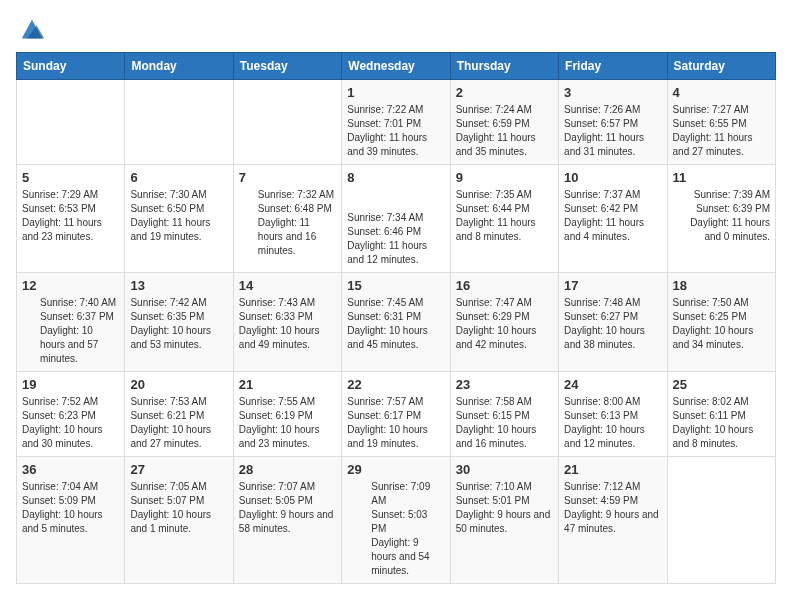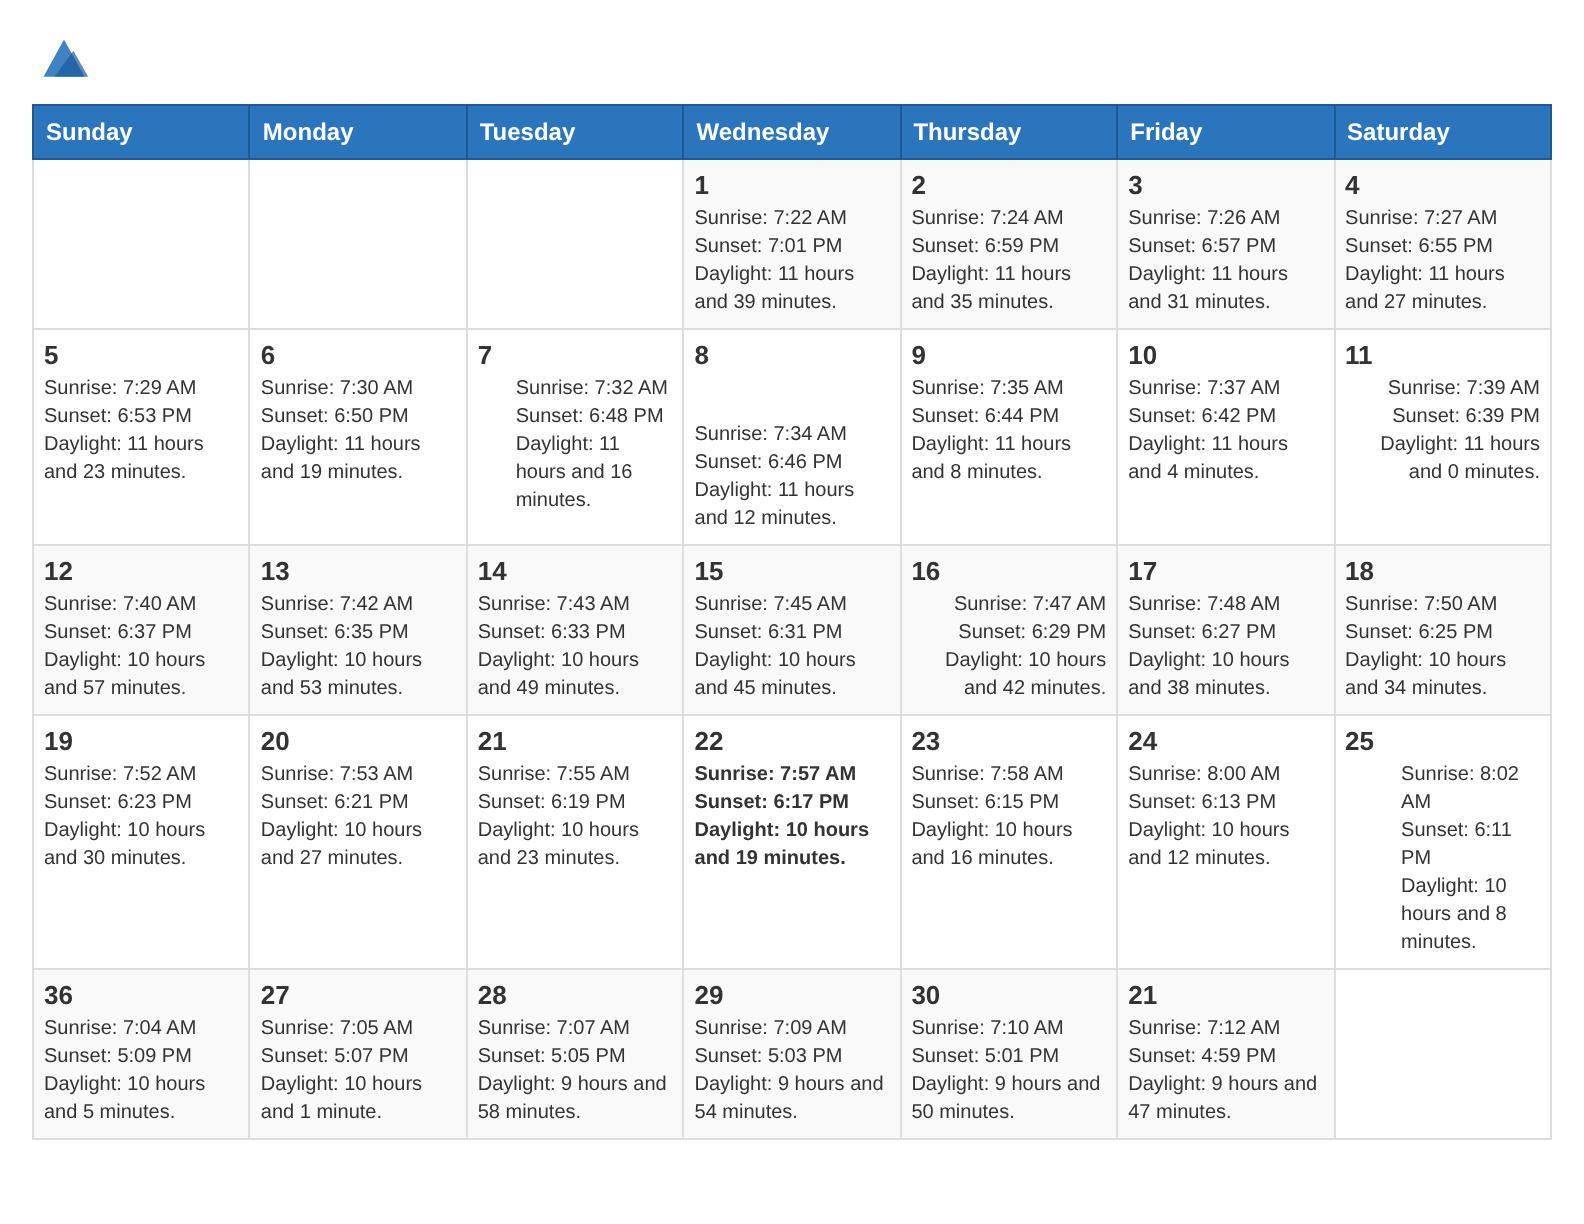--- a/index.html
+++ b/index.html
@@ -193,21 +193,21 @@
         <td>
           <span class="day-number">11</span>
           <div class="day-info" style="white-space: pre-line; text-align: right;">Sunrise: 7:39 AM
 Sunset: 6:39 PM
 Daylight: 11 hours and 0 minutes.</div>
         </td>
       </tr>
       <tr>
         <td>
           <span class="day-number">12</span>
-          <div class="day-info" style="white-space: pre-line;">Sunrise: 7:40 AM
+          <div class="day-info" style="white-space: pre-line; margin-left: 18px;">Sunrise: 7:40 AM
 Sunset: 6:37 PM
 Daylight: 10 hours and 57 minutes.</div>
         </td>
         <td>
           <span class="day-number">13</span>
           <div class="day-info" style="white-space: pre-line;">Sunrise: 7:42 AM
 Sunset: 6:35 PM
 Daylight: 10 hours and 53 minutes.</div>
         </td>
         <td>
@@ -217,21 +217,21 @@
 Daylight: 10 hours and 49 minutes.</div>
         </td>
         <td>
           <span class="day-number">15</span>
           <div class="day-info" style="white-space: pre-line;">Sunrise: 7:45 AM
 Sunset: 6:31 PM
 Daylight: 10 hours and 45 minutes.</div>
         </td>
         <td>
           <span class="day-number">16</span>
-          <div class="day-info" style="white-space: pre-line; text-align: right;">Sunrise: 7:47 AM
+          <div class="day-info" style="white-space: pre-line;">Sunrise: 7:47 AM
 Sunset: 6:29 PM
 Daylight: 10 hours and 42 minutes.</div>
         </td>
         <td>
           <span class="day-number">17</span>
           <div class="day-info" style="white-space: pre-line;">Sunrise: 7:48 AM
 Sunset: 6:27 PM
 Daylight: 10 hours and 38 minutes.</div>
         </td>
         <td>
@@ -255,39 +255,39 @@
 Daylight: 10 hours and 27 minutes.</div>
         </td>
         <td>
           <span class="day-number">21</span>
           <div class="day-info" style="white-space: pre-line;">Sunrise: 7:55 AM
 Sunset: 6:19 PM
 Daylight: 10 hours and 23 minutes.</div>
         </td>
         <td>
           <span class="day-number">22</span>
-          <div class="day-info" style="white-space: pre-line; font-weight: bold;">Sunrise: 7:57 AM
+          <div class="day-info" style="white-space: pre-line;">Sunrise: 7:57 AM
 Sunset: 6:17 PM
 Daylight: 10 hours and 19 minutes.</div>
         </td>
         <td>
           <span class="day-number">23</span>
           <div class="day-info" style="white-space: pre-line;">Sunrise: 7:58 AM
 Sunset: 6:15 PM
 Daylight: 10 hours and 16 minutes.</div>
         </td>
         <td>
           <span class="day-number">24</span>
           <div class="day-info" style="white-space: pre-line;">Sunrise: 8:00 AM
 Sunset: 6:13 PM
 Daylight: 10 hours and 12 minutes.</div>
         </td>
         <td>
           <span class="day-number">25</span>
-          <div class="day-info" style="white-space: pre-line; margin-left: 28px;">Sunrise: 8:02 AM
+          <div class="day-info" style="white-space: pre-line;">Sunrise: 8:02 AM
 Sunset: 6:11 PM
 Daylight: 10 hours and 8 minutes.</div>
         </td>
       </tr>
       <tr>
         <td>
           <span class="day-number">36</span>
           <div class="day-info" style="white-space: pre-line;">Sunrise: 7:04 AM
 Sunset: 5:09 PM
 Daylight: 10 hours and 5 minutes.</div>
@@ -299,21 +299,21 @@
 Daylight: 10 hours and 1 minute.</div>
         </td>
         <td>
           <span class="day-number">28</span>
           <div class="day-info" style="white-space: pre-line;">Sunrise: 7:07 AM
 Sunset: 5:05 PM
 Daylight: 9 hours and 58 minutes.</div>
         </td>
         <td>
           <span class="day-number">29</span>
-          <div class="day-info" style="white-space: pre-line;">Sunrise: 7:09 AM
+          <div class="day-info" style="white-space: pre-line; margin-left: 24px;">Sunrise: 7:09 AM
 Sunset: 5:03 PM
 Daylight: 9 hours and 54 minutes.</div>
         </td>
         <td>
           <span class="day-number">30</span>
           <div class="day-info" style="white-space: pre-line;">Sunrise: 7:10 AM
 Sunset: 5:01 PM
 Daylight: 9 hours and 50 minutes.</div>
         </td>
         <td>

